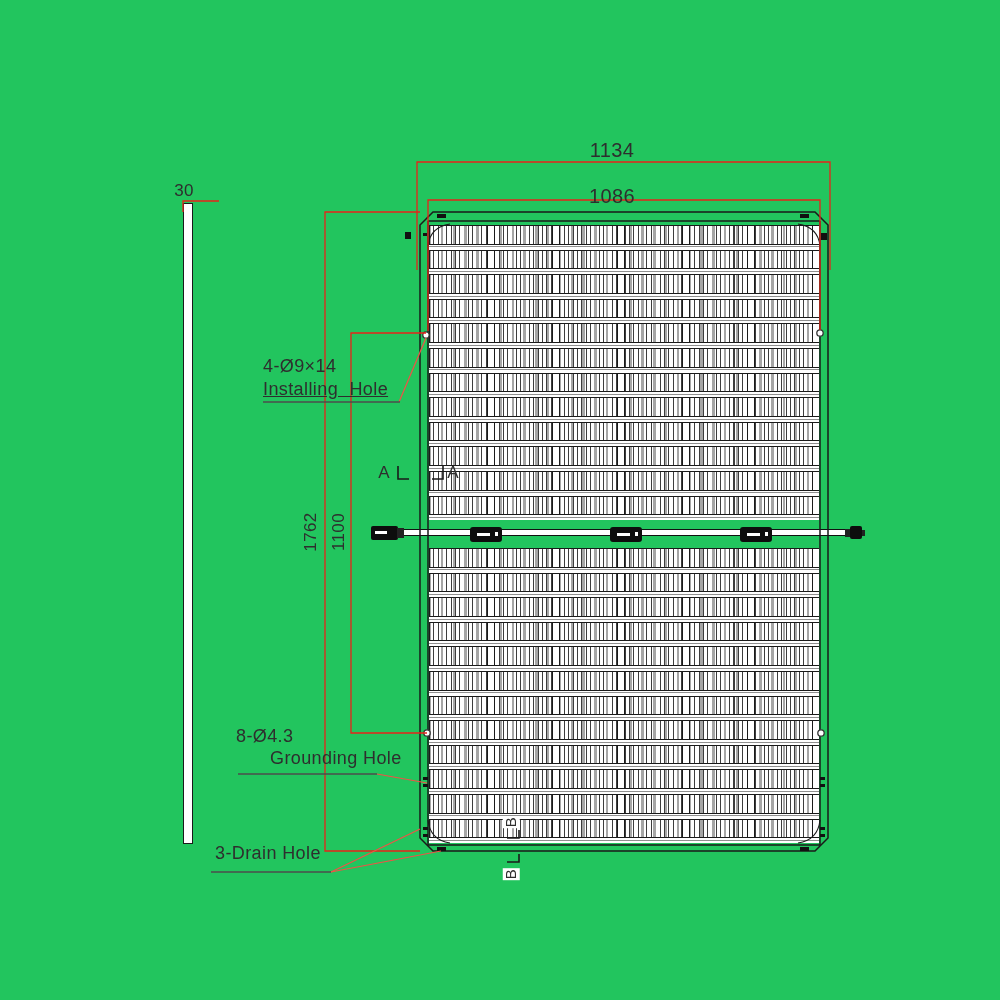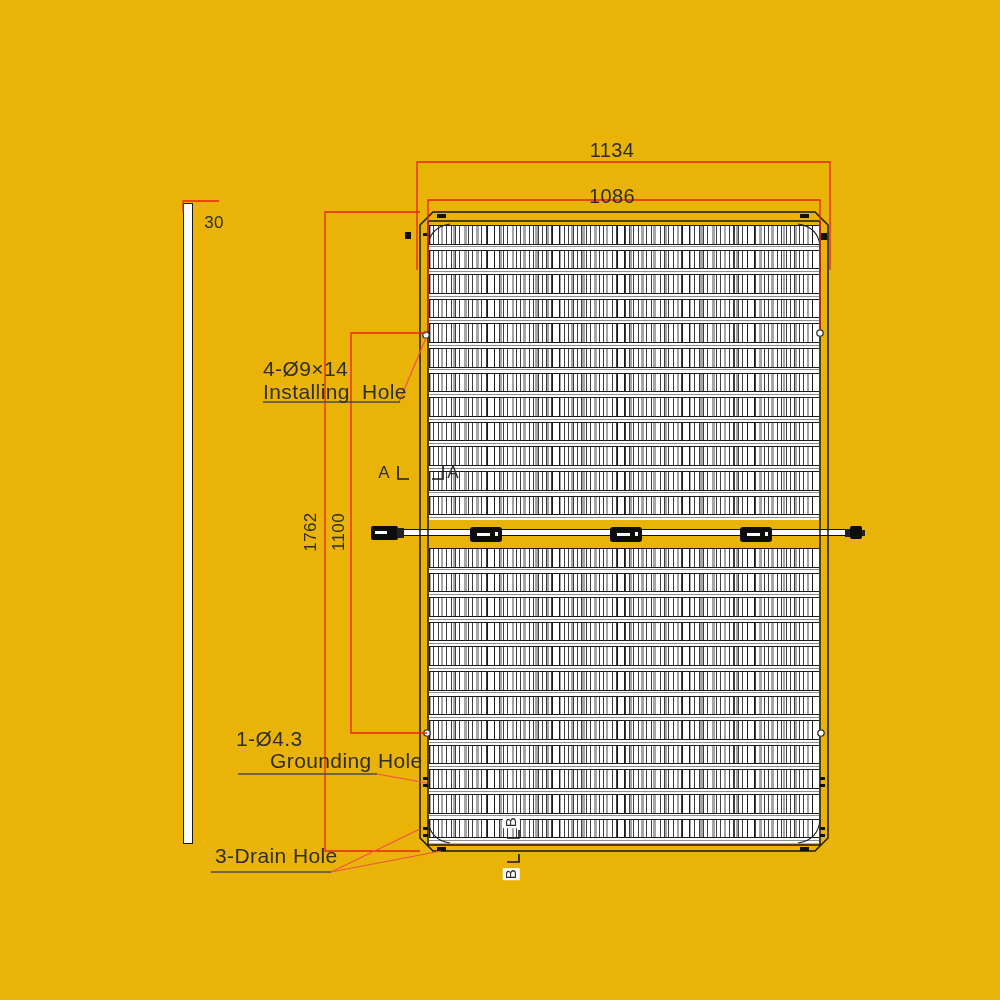--- a/index.html
+++ b/index.html
@@ -1,28 +1,28 @@
 <!DOCTYPE html>
 <html><head>
 <meta charset="utf-8">
 <style>
   html,body{margin:0;padding:0;background:#ffffff;}
   #canvas{
-    position:relative;width:1000px;height:1000px;background:#eab308;overflow:hidden;
+    position:relative;width:1000px;height:1000px;background:#22c55e;overflow:hidden;
     font-family:"Liberation Sans", sans-serif;color:#2b2b2b;
   }
   .lbl{position:absolute;white-space:nowrap;color:#2e2e2e;letter-spacing:.4px;line-height:1.1;}
   .dim-big{font-size:20px;}
   .dim-med{font-size:17px;}
-  .note{font-size:21px;}
+  .note{font-size:18px;}
   .sect{font-size:17px;}
   .sect-b{font-size:15px;background:#fff;padding:0 1px;}
   .ctr{transform:translate(-50%,-50%);}
   .ctr-rot{transform:translate(-50%,-50%) rotate(-90deg);}
-  .wordgap{word-spacing:6px;}
+  .wordgap{word-spacing:6px;text-decoration:underline;}
 
   
   .profile{position:absolute;left:183px;top:203px;width:10px;height:641px;
     border:1.4px solid #1a1a1a;background:#fff;box-sizing:border-box;}
 
   
   .cells{
     position:absolute;left:429px;width:390px;height:295px;background-color:#fff;z-index:1;
     background-image:
       repeating-linear-gradient(180deg,
@@ -156,27 +156,27 @@
     <g fill="none" stroke="#1a1a1a" stroke-width="1.6">
       <path d="M398,466 L398,479 L409,479"></path>
       <path d="M432,479 L443,479 L443,466"></path>
       <path d="M519,830 L519,838 L507,838"></path>
       <path d="M519,854 L519,862 L507,862"></path>
     </g>
   </svg>
 
   <div class="lbl txt dim-big ctr" style="left:612px;top:150px;">1134</div>
   <div class="lbl txt dim-big ctr" style="left:612px;top:188px;margin-top:8px;">1086</div>
-  <div class="lbl txt dim-med ctr" style="left:214px;top:191px;margin-top:32px;">30</div>
+  <div class="lbl txt dim-med ctr" style="left:184px;top:191px;">30</div>
   <div class="lbl txt dim-med ctr-rot" style="left:311px;top:532px;">1762</div>
   <div class="lbl txt dim-med ctr-rot" style="left:339px;top:532px;">1100</div>
 
   <div class="lbl txt note" style="left:263px;top:357px;">4-Ø9×14</div>
   <div class="lbl txt note wordgap" style="left:263px;top:380px;">Installing Hole</div>
-  <div class="lbl txt note" style="left:236px;top:727px;">1-Ø4.3</div>
+  <div class="lbl txt note" style="left:236px;top:727px;">8-Ø4.3</div>
   <div class="lbl txt note" style="left:238px;top:749px;margin-left:32px;">Grounding Hole</div>
   <div class="lbl txt note" style="left:215px;top:844px;">3-Drain Hole</div>
 
   <div class="lbl txt sect ctr" style="left:384px;top:473px;">A</div>
   <div class="lbl txt sect ctr" style="left:453px;top:473px;">A</div>
   <div class="lbl txt sect-b ctr-rot" style="left:511px;top:822px;">B</div>
   <div class="lbl txt sect-b ctr-rot" style="left:511px;top:874px;">B</div>
 
 </div>
 

